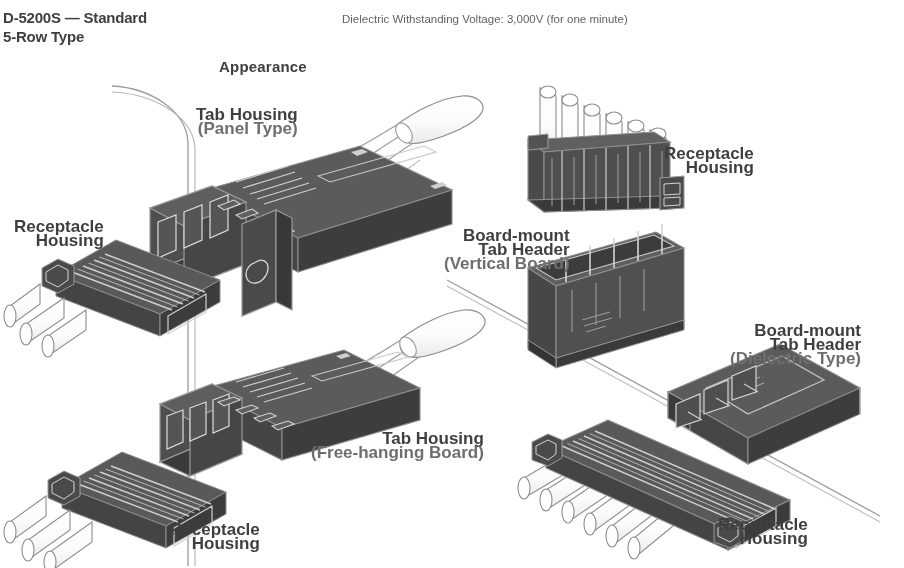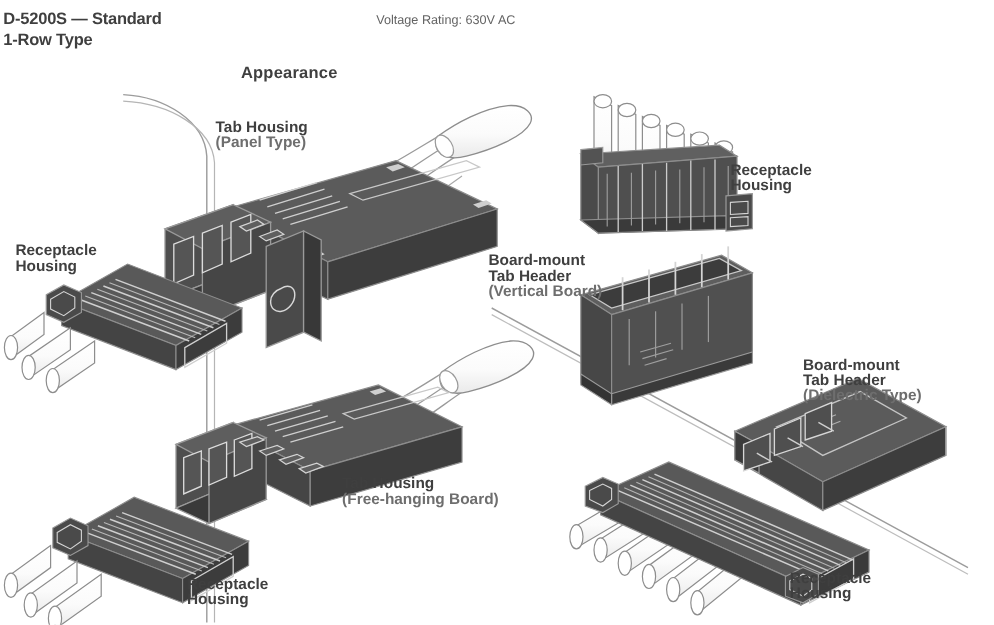--- a/index.html
+++ b/index.html
@@ -48,23 +48,24 @@
     left: 342px;
     top: 11px;
     font-size: 11.5px;
     line-height: 16.5px;
     color: #636363;
   }
   .spec-list div { white-space: nowrap; }
 
   .callout {
     position: absolute;
-    font-size: 14px;
+    font-size: 17px;
     line-height: 14px;
     color: #3f3f3f;
+    text-align: right;
   }
   .callout .ttl {
     font-weight: bold;
     white-space: pre-line;
     display: block;
   }
   .callout .sub {
     font-weight: bold;
     color: #6e6e6e;
     display: block;
@@ -385,25 +386,25 @@
     </g>
     <polygon points="536,446 548,440 556,444 556,454 548,460 536,454" fill="none" stroke="#d4d4d4" stroke-width="1"></polygon>
     <g fill="#4a4a4a" stroke="#9a9a9a" stroke-width="1">
       <polygon points="714,524 730,516 744,522 744,540 730,548 714,542"></polygon>
     </g>
     <polygon points="718,528 730,522 738,526 738,536 730,542 718,536" fill="none" stroke="#d4d4d4" stroke-width="1"></polygon>
   </g>
 </svg>
 
 <div class="hdr-title">D-5200S — Standard
-1-Row Type</div>
+5-Row Type</div>
 <div class="hdr-appearance">Appearance</div>
 
 <div class="spec-list">
-  <div>Voltage Rating: 630V AC</div>
+  <div>Dielectric Withstanding Voltage: 3,000V (for one minute)</div>
 </div>
 
 <div class="callout" id="callout-tab-panel">
   <span class="ttl">Tab Housing</span>
   <span class="sub">(Panel Type)</span>
 </div>
 
 <div class="callout" id="callout-recept-upper-l">
   <span class="ttl">Receptacle
 Housing</span>

